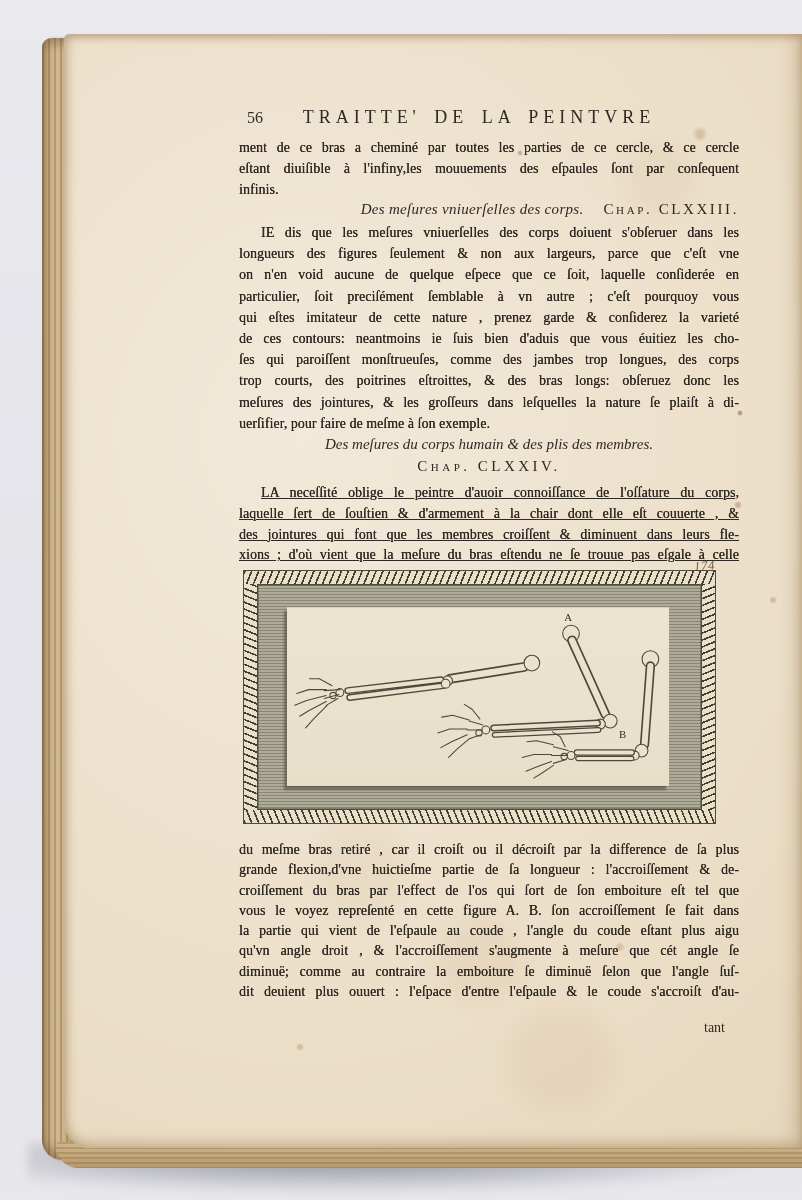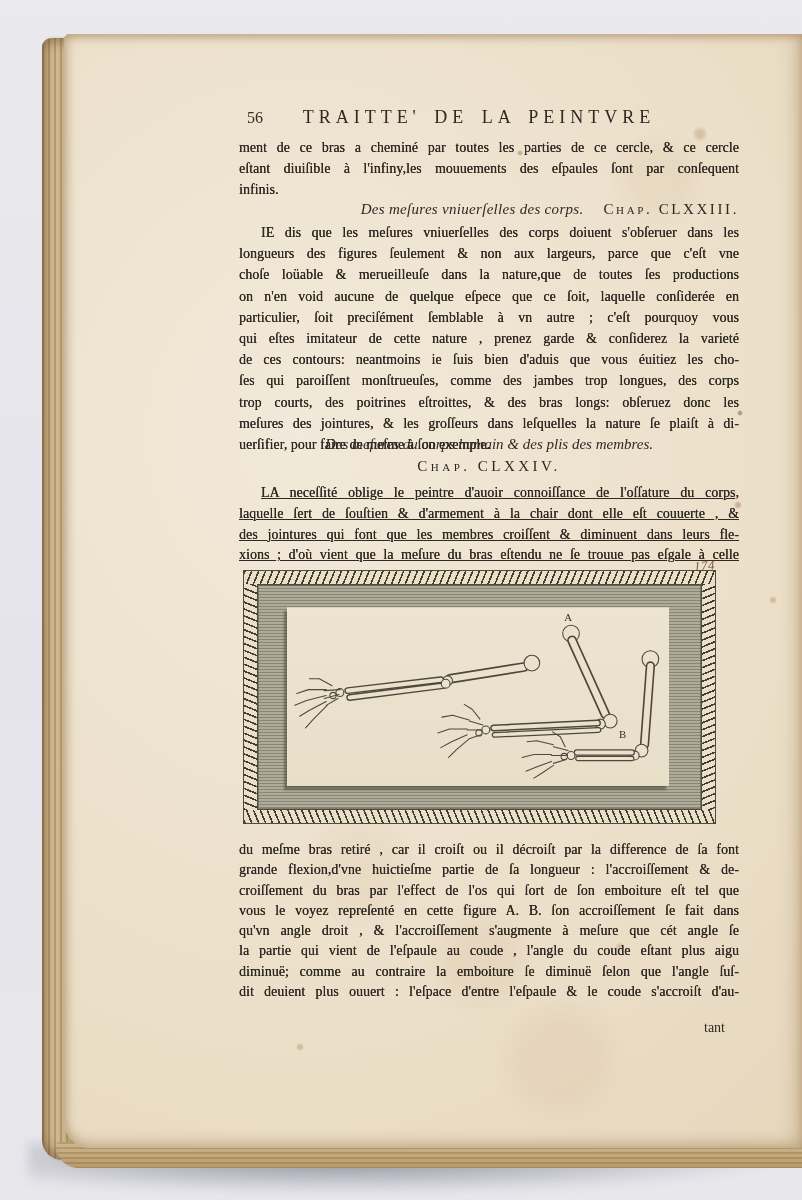--- a/index.html
+++ b/index.html
@@ -111,21 +111,20 @@
   </div>
 
   <div class="block hrow" style="top:201px">
     <span class="h-italic">Des meſures vniuerſelles des corps.</span>
     <span class="h-chap">Chap. CLXXIII.</span>
   </div>
 
   <div class="block lines lh212" style="top:222px">
     <div class="line indent">IE dis que les meſures vniuerſelles des corps doiuent s'obſeruer dans les</div>
     <div class="line">longueurs des figures ſeulement &amp; non aux largeurs, parce que c'eſt vne</div>
-    <div class="line">choſe loüable &amp; merueilleuſe dans la nature,que de toutes ſes productions</div>
     <div class="line">on n'en void aucune de quelque eſpece que ce ſoit, laquelle conſiderée en</div>
     <div class="line">particulier, ſoit preciſément ſemblable à vn autre ; c'eſt pourquoy vous</div>
     <div class="line">qui eſtes imitateur de cette nature , prenez garde &amp; conſiderez la varieté</div>
     <div class="line">de ces contours: neantmoins ie ſuis bien d'aduis que vous éuitiez les cho-</div>
     <div class="line">ſes qui paroiſſent monſtrueuſes, comme des jambes trop longues, des corps</div>
     <div class="line">trop courts, des poitrines eſtroittes, &amp; des bras longs: obſeruez donc les</div>
     <div class="line">meſures des jointures, &amp; les groſſeurs dans leſquelles la nature ſe plaiſt à di-</div>
     <div class="line endline">uerſifier, pour faire de meſme à ſon exemple.</div>
   </div>
 
@@ -194,25 +193,25 @@
           <line class="bf" x1="352" y1="154" x2="297" y2="154" stroke-width="3.2"></line>
           <circle class="bn" cx="290" cy="151" r="4"></circle>
           <circle class="bn" cx="283" cy="152" r="3.2"></circle>
           <path class="fg" d="M287,146 L272,142 M286,151 L270,151 M285,155 L272,159 M284,142 L279,132 L271,127 M272,140 L255,136 L245,137 M270,150 L252,150 L240,153 M270,157 L254,163 L244,167 M272,161 L260,169 L252,174"></path>
         </g>
       </svg>
     </div>
   </div>
 
   <div class="block lines lh203" style="top:840px">
-    <div class="line">du meſme bras retiré , car il croiſt ou il décroiſt par la difference de ſa font</div>
+    <div class="line">du meſme bras retiré , car il croiſt ou il décroiſt par la difference de ſa plus</div>
     <div class="line">grande flexion,d'vne huictieſme partie de ſa longueur : l'accroiſſement &amp; de-</div>
     <div class="line">croiſſement du bras par l'effect de l'os qui ſort de ſon emboiture eſt tel que</div>
     <div class="line">vous le voyez repreſenté en cette figure A. B. ſon accroiſſement ſe fait dans</div>
+    <div class="line">la partie qui vient de l'eſpaule au coude , l'angle du coude eſtant plus aigu</div>
     <div class="line">qu'vn angle droit , &amp; l'accroiſſement s'augmente à meſure que cét angle ſe</div>
-    <div class="line">la partie qui vient de l'eſpaule au coude , l'angle du coude eſtant plus aigu</div>
     <div class="line">diminuë; comme au contraire la emboiture ſe diminuë ſelon que l'angle ſuſ-</div>
     <div class="line">dit deuient plus ouuert : l'eſpace d'entre l'eſpaule &amp; le coude s'accroiſt d'au-</div>
   </div>
 
   <div class="catchword">tant</div>
 
 </div>
 
 </body></html>

